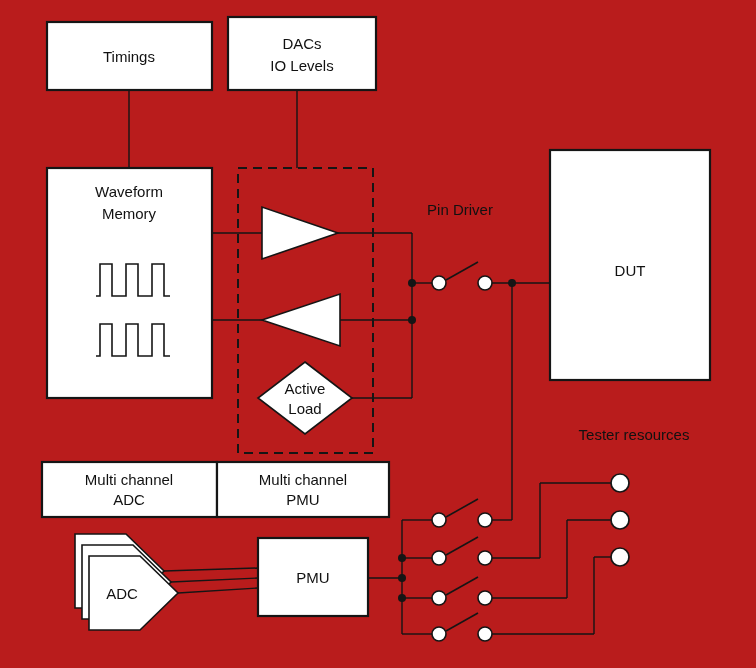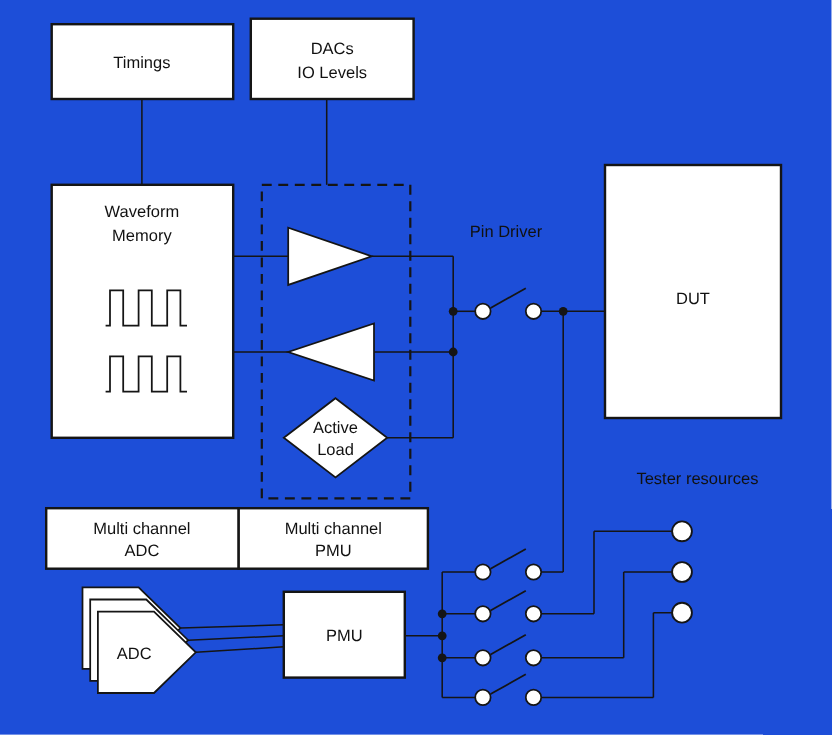--- a/index.html
+++ b/index.html
@@ -1,18 +1,18 @@
 <!DOCTYPE html>
 <html><head>
 <meta charset="utf-8">
 <style>
   * { margin:0; padding:0; box-sizing:border-box; }
   html,body { background:#ffffff; }
   body { font-family:"Liberation Sans","DejaVu Sans",sans-serif; }
-  .stage { position:relative; width:756px; height:668px; background:#1d4ed8; overflow:hidden; }
+  .stage { position:relative; width:756px; height:668px; background:#b91c1c; overflow:hidden; }
   svg { display:block; }
   .wire  { stroke:#151515; stroke-width:1.4; fill:none; }
   .box   { fill:#ffffff; stroke:#151515; stroke-width:2.2; }
   .dashedbox { fill:none; stroke:#151515; stroke-width:2; stroke-dasharray:9 6; }
   .shape { fill:#ffffff; stroke:#151515; stroke-width:1.6; }
   .pulse { fill:none; stroke:#151515; stroke-width:1.6; }
   .dot   { fill:#151515; stroke:none; }
   .swc   { fill:#ffffff; stroke:#151515; stroke-width:1.6; }
   .blade { stroke:#151515; stroke-width:1.6; fill:none; }
   .term  { fill:#ffffff; stroke:#151515; stroke-width:1.7; }

